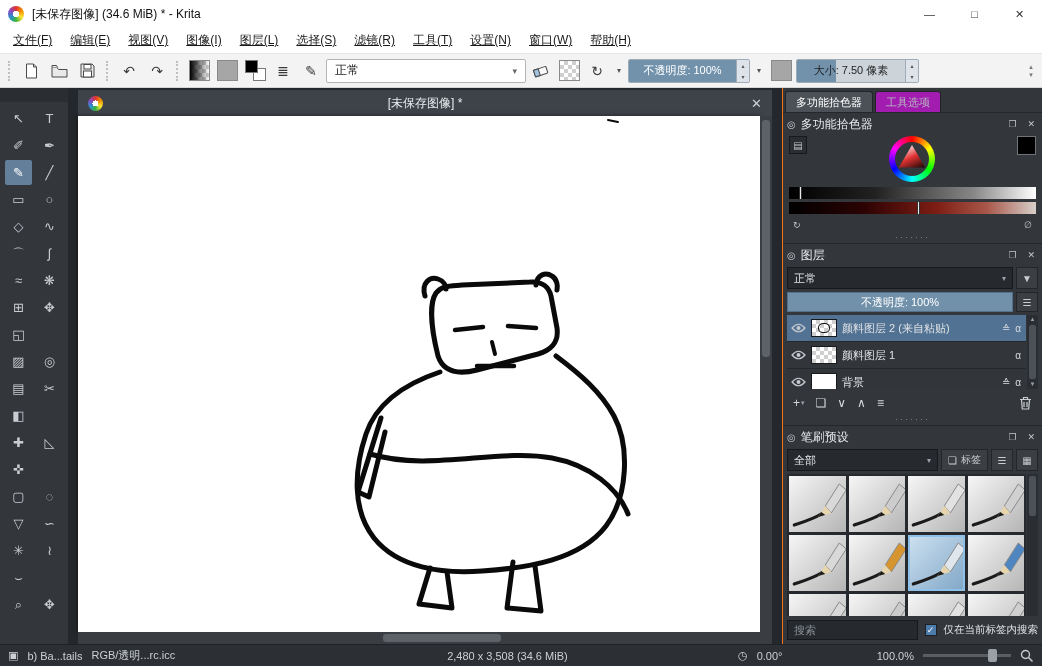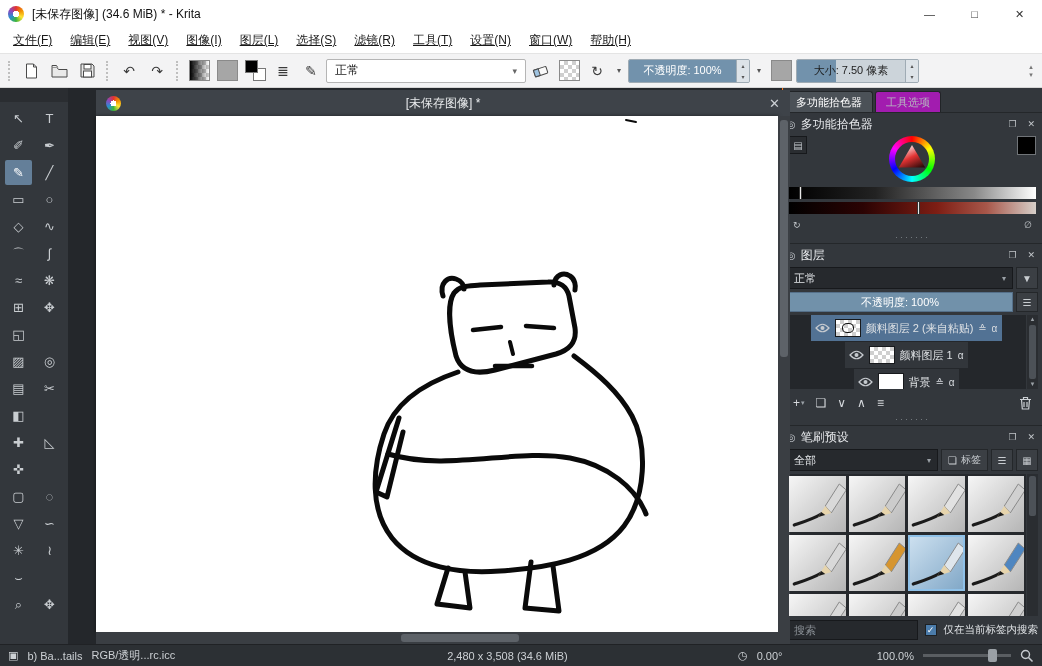--- a/index.html
+++ b/index.html
@@ -46,21 +46,21 @@
   
   .toolbox { width:68px; background:#33373c; display:flex; flex-direction:column; align-items:center; flex:0 0 auto; }
   .toolbox-header { width:100%; height:14px; background:#2a2d31; margin-bottom:4px; }
   .tools { display:grid; grid-template-columns:27px 27px; gap:2px 4px; }
   .tool { height:25px; display:flex; align-items:center; justify-content:center; background:transparent; border:none; color:#c9cdd1; font-size:13px; padding:0; }
   .tool.selected { background:#647f99; border-radius:2px; color:#fff; }
   .tool[data-name="spacer"] { visibility:hidden; }
 
   
   .workspace { flex:1; background:#24272b; position:relative; min-width:0; }
-  .subwindow { position:absolute; left:28px; top:2px; width:694px; bottom:0; display:flex; flex-direction:column; }
+  .subwindow { position:absolute; left:10px; top:2px; width:694px; bottom:0; display:flex; flex-direction:column; }
   .subtab { height:26px; background:#3e4349; position:relative; display:flex; align-items:center; padding:0 10px; flex:0 0 auto; }
   .subtab-title { position:absolute; left:0; right:0; text-align:center; color:#e9ebed; font-size:12px; }
   .subtab-logo { width:15px; height:15px; border-radius:50%; background:radial-gradient(circle at 50% 50%, #fff 0 3px, rgba(0,0,0,0) 3px), conic-gradient(#e23333,#f29100,#ffe433,#3cb53c,#2a8fd0,#8a49c0,#e23333); z-index:1; }
   .subtab-close { margin-left:auto; color:#cdd1d5; font-size:13px; z-index:1; background:none; border:none; }
   .subcontent { flex:1; display:flex; min-height:0; }
   .canvas { flex:1; background:#fff; position:relative; box-shadow:0 0 4px rgba(0,0,0,.5); }
   .canvas svg { position:absolute; inset:0; width:100%; height:100%; }
   .vscroll { width:12px; background:#3a3e43; position:relative; flex:0 0 auto; }
   .vthumb { position:absolute; left:2px; right:2px; top:4px; height:46%; background:#5d6268; border-radius:3px; }
   .hscroll { height:12px; background:#3a3e43; position:relative; flex:0 0 auto; }
@@ -93,21 +93,21 @@
   .color-footer { height:15px; display:flex; align-items:center; padding:0 3px; color:#b9bdc1; font-size:11px; }
 
   
   .combo-row { height:22px; display:flex; gap:3px; flex:0 0 auto; }
   .combo-dark { flex:1; height:22px; background:#26292d; border:1px solid #17191c; display:flex; align-items:center; padding:0 6px; color:#e4e7ea; font-size:11px; }
   .combo-dark .arrow { margin-left:auto; font-size:8px; color:#9aa0a6; }
   .sq-btn { width:22px; height:22px; background:#3b3f44; border:1px solid #24272a; color:#c9cdd1; font-size:10px; display:flex; align-items:center; justify-content:center; }
   .opacity-row { height:20px; display:flex; gap:3px; flex:0 0 auto; }
   .opacity-bar { flex:1; background:#7191aa; border:1px solid #55708a; display:flex; align-items:center; justify-content:center; color:#fff; font-size:11px; }
   .list-wrap { height:74px; display:flex; gap:1px; flex:0 0 auto; }
-  .layer-list { flex:1; background:#24272b; display:flex; flex-direction:column; gap:1px; overflow:hidden;align-items:center; }
+  .layer-list { flex:1; background:#24272b; display:flex; flex-direction:column; gap:1px; overflow:hidden; }
   .layer-row { height:26px; flex:0 0 auto; background:#32363b; display:flex; align-items:center; gap:5px; padding:0 4px; }
   .layer-row.selected { background:#527294; }
   .layer-eye { display:flex; }
   .layer-thumb { width:26px; height:18px; border:1px solid #17191c; background:conic-gradient(#cfcfcf 25%, #fff 0 50%, #cfcfcf 0 75%, #fff 0) 0 0/8px 8px; position:relative; flex:0 0 auto; }
   .layer-thumb[data-thumb="white"] { background:#fff; }
   .layer-thumb[data-thumb="paste"]::after { content:""; position:absolute; left:6px; right:6px; top:3px; bottom:3px; border:1.5px solid #111; border-radius:45%; }
   .layer-name { flex:1; font-size:11px; white-space:nowrap; overflow:hidden; }
   .layer-badges { font-size:10px; color:#d9dce0; letter-spacing:1px; flex:0 0 auto; }
   .list-scroll { width:11px; background:#2a2d31; display:flex; flex-direction:column; align-items:center; color:#9aa0a6; }
   .list-scroll .sarrow { font-size:6px; line-height:9px; }

